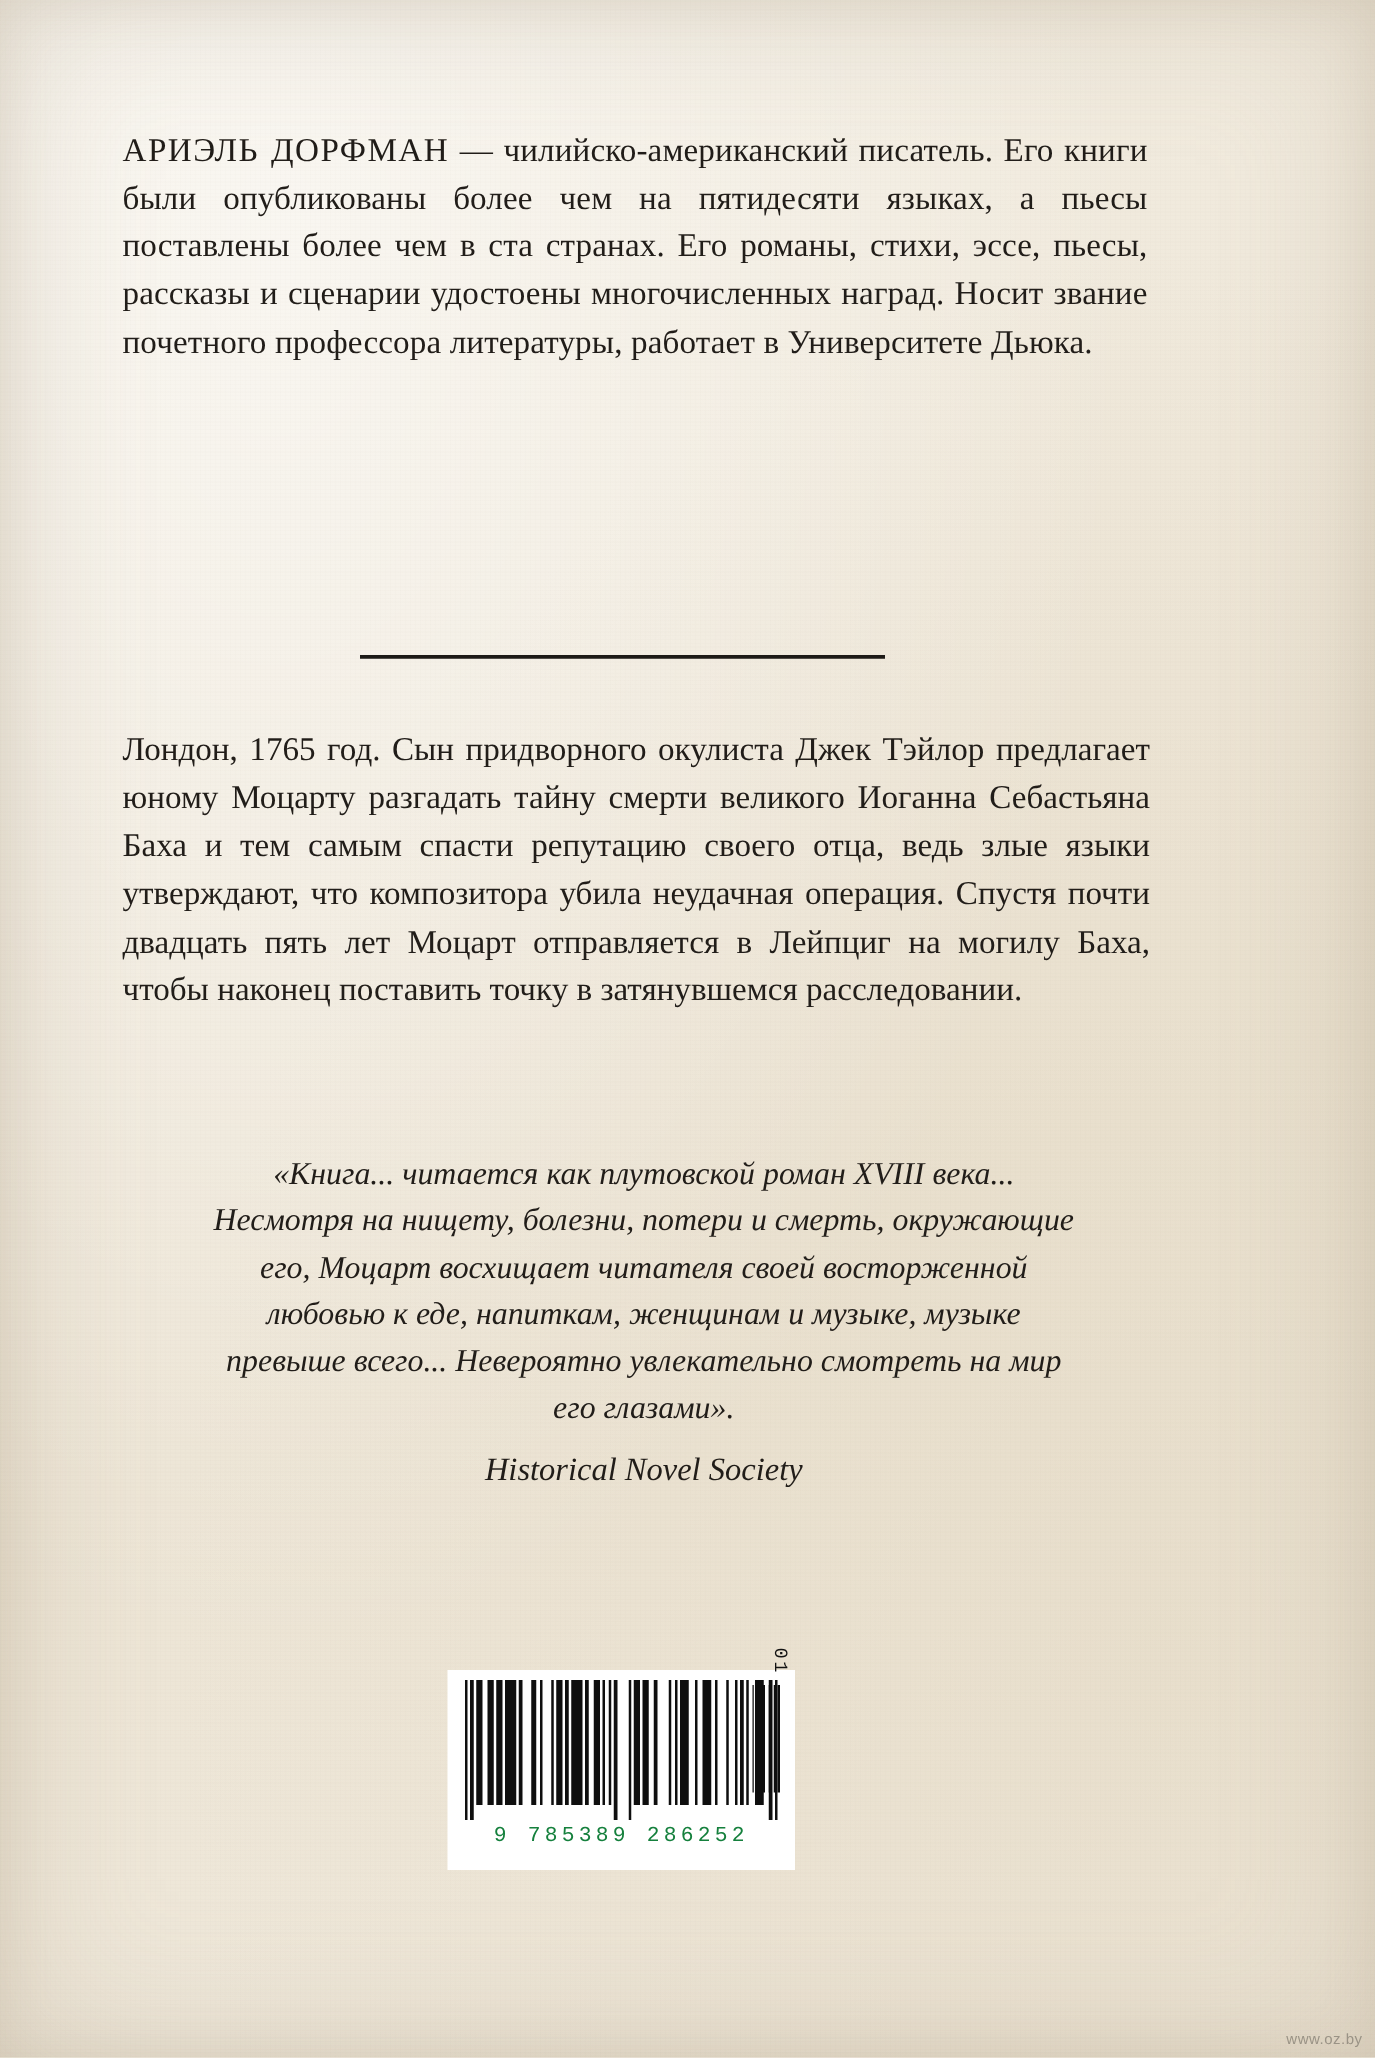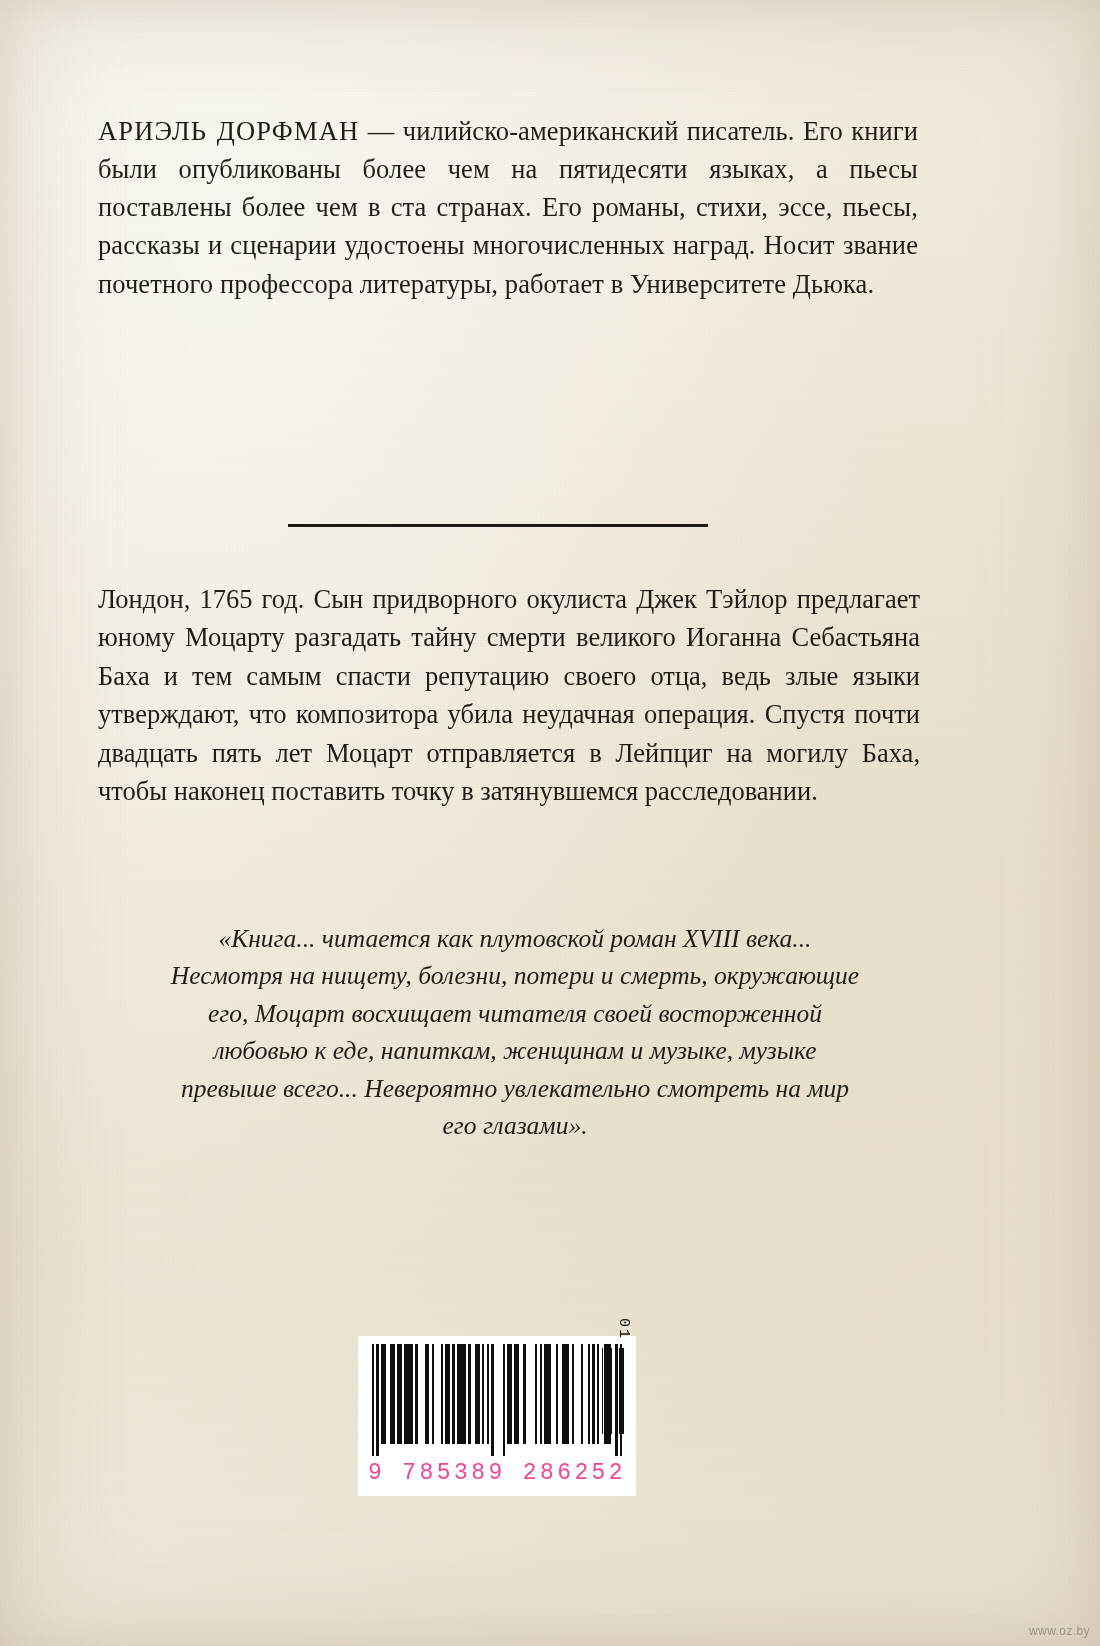--- a/index.html
+++ b/index.html
@@ -42,21 +42,21 @@
   }
   .content {
     position: absolute;
     left: 98px;
     top: 0;
     width: 830px;
     height: 1646px;
   }
   .author-block {
     position: absolute;
-    top: 112px;
+    top: 101px;
     left: 0;
     width: 820px;
     font-size: 26.5px;
     line-height: 1.44;
     color: #211d19;
     text-align: justify;
     text-align-last: left;
     letter-spacing: 0.1px;
   }
   .author-name {
@@ -120,23 +120,23 @@
     height: 112px;
     display: flex;
     align-items: stretch;
     justify-content: center;
     gap: 0;
   }
   .bar { background: #0f0f0f; }
   .bar.sp { background: transparent; }
   .barcode-digits {
     font-family: "Liberation Mono", "DejaVu Sans Mono", monospace;
-    font-size: 23px;
+    font-size: 17px;
     letter-spacing: 3.4px;
-    color: #ec4899;
+    color: #15803d;
     margin-top: 4px;
   }
   .addon {
     position: absolute;
     right: 8px;
     top: 12px;
     width: 26px;
     height: 86px;
   }
   .addon-label {
@@ -171,20 +171,21 @@
     <div class="author-block">
       <span class="author-name">АРИЭЛЬ ДОРФМАН</span><span> — чилийско-американский писатель. Его книги были опубликованы более чем на пятидесяти языках, а пьесы поставлены более чем в ста странах. Его романы, стихи, эссе, пьесы, рассказы и сценарии удостоены многочисленных наград. Носит звание почетного профессора литературы, работает в Университете Дьюка.</span>
     </div>
 
     <div class="rule"></div>
 
     <div class="synopsis">Лондон, 1765 год. Сын придворного окулиста Джек Тэйлор предлагает юному Моцарту разгадать тайну смерти великого Иоганна Себастьяна Баха и тем самым спасти репутацию своего отца, ведь злые языки утверждают, что композитора убила неудачная операция. Спустя почти двадцать пять лет Моцарт отправляется в Лейпциг на могилу Баха, чтобы наконец поставить точку в затянувшемся расследовании.</div>
 
     <div class="review">
       <div>«Книга... читается как плутовской роман XVIII века... Несмотря на нищету, болезни, потери и смерть, окружающие его, Моцарт восхищает читателя своей восторженной любовью к еде, напиткам, женщинам и музыке, музыке превыше всего... Невероятно увлекательно смотреть на мир его глазами».</div>
+      <div class="review-source">Historical Novel Society</div>
     </div>
 
   </div>
 
   <div class="barcode-area">
     <div class="bars" id="bars">
         <div class="bar" style="width: 2.3px; flex: 0 0 auto; height: 112px; align-self: flex-start;"></div>
         <div class="bar sp" style="width: 2.3px; flex: 0 0 auto; height: 112px; align-self: flex-start;"></div>
         <div class="bar" style="width: 2.3px; flex: 0 0 auto; height: 112px; align-self: flex-start;"></div>
         <div class="bar sp" style="width: 2.3px; flex: 0 0 auto; height: 100px; align-self: flex-start;"></div>

